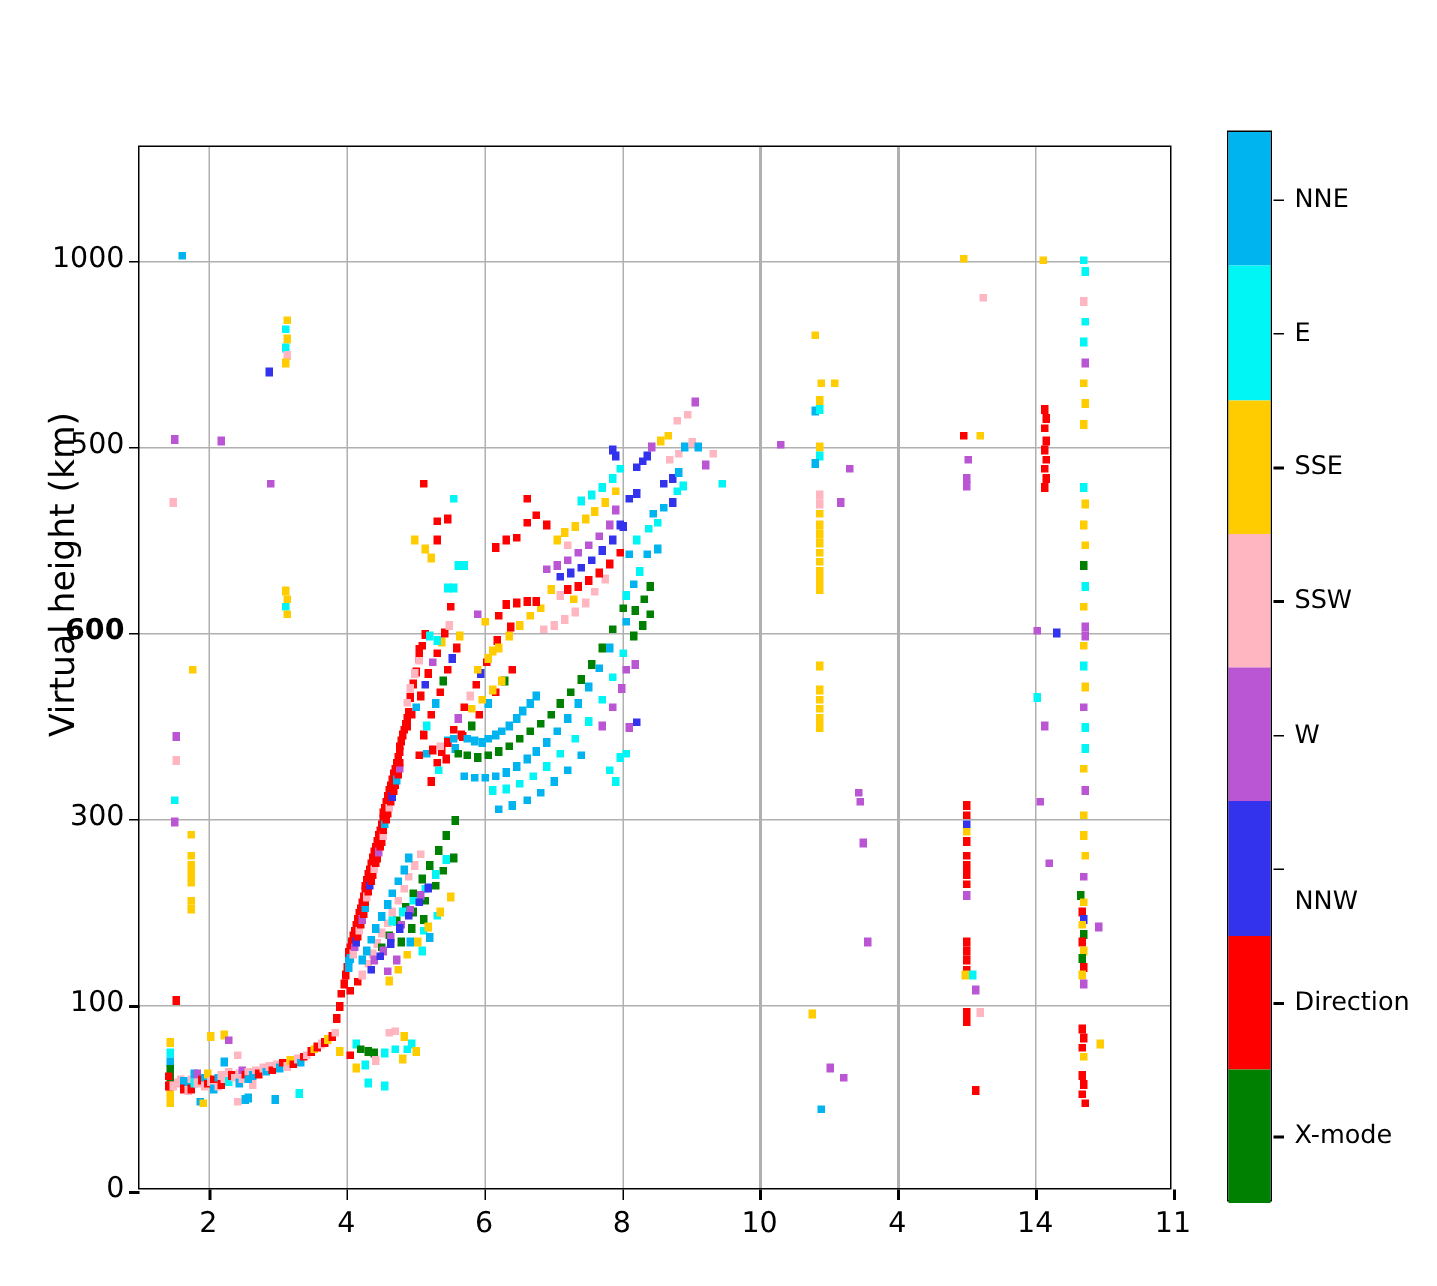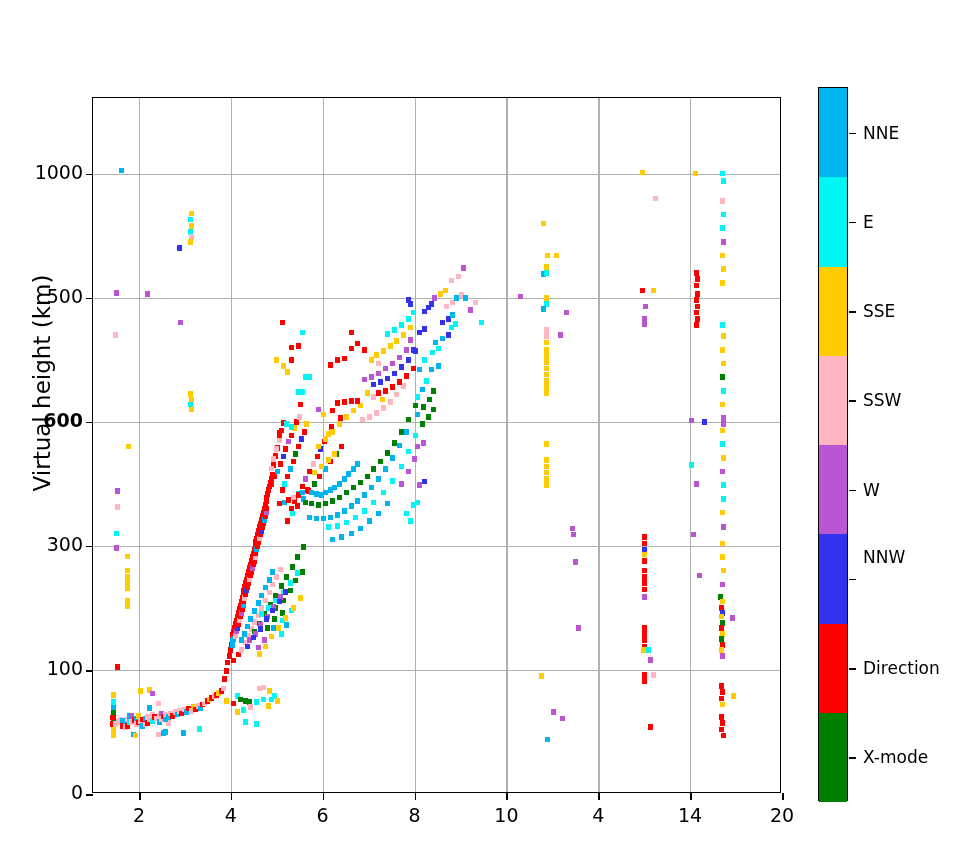--- a/index.html
+++ b/index.html
@@ -768,21 +768,21 @@
       <div class="lblx" style="left: 199.667px;">6</div>
       <div class="tkx" style="left: 321.533px;"></div>
       <div class="lblx" style="left: 291.533px;">8</div>
       <div class="tkx" style="left: 413.4px;"></div>
       <div class="lblx" style="left: 383.4px;">10</div>
       <div class="tkx" style="left: 505.267px;"></div>
       <div class="lblx" style="left: 475.267px;">4</div>
       <div class="tkx" style="left: 597.133px;"></div>
       <div class="lblx" style="left: 567.133px;">14</div>
       <div class="tkx" style="left: 689px;"></div>
-      <div class="lblx" style="left: 659px;">20</div>
+      <div class="lblx" style="left: 659px;">11</div>
       <div class="tky" style="top: 696px;"></div>
       <div class="lbly" style="top: 683px;">0</div>
       <div class="tky" style="top: 571.936px;"></div>
       <div class="lbly" style="top: 558.936px;">100</div>
       <div class="tky" style="top: 447.872px;"></div>
       <div class="lbly" style="top: 434.872px;">300</div>
       <div class="tky" style="top: 323.807px;"></div>
       <div class="lbly" style="top: 310.807px; font-weight: bold;">600</div>
       <div class="tky" style="top: 199.743px;"></div>
       <div class="lbly" style="top: 186.743px;">500</div>
@@ -803,21 +803,21 @@
       <div class="ctick" style="top: 223.125px;"></div>
       <div class="clbl" style="top: 223.125px;">SSE</div>
       <div class="cseg" style="height: 89.25px; background: rgb(255, 182, 193);"></div>
       <div class="ctick" style="top: 312.375px;"></div>
       <div class="clbl" style="top: 312.375px;">SSW</div>
       <div class="cseg" style="height: 89.25px; background: rgb(186, 85, 211);"></div>
       <div class="ctick" style="top: 401.625px;"></div>
       <div class="clbl" style="top: 401.625px;">W</div>
       <div class="cseg" style="height: 89.25px; background: rgb(51, 51, 238);"></div>
       <div class="ctick" style="top: 490.875px;"></div>
-      <div class="clbl" style="top: 469px;">NNW</div>
+      <div class="clbl" style="top: 513px;">NNW</div>
       <div class="cseg" style="height: 89.25px; background: rgb(255, 0, 0);"></div>
       <div class="ctick" style="top: 580.125px;"></div>
       <div class="clbl" style="top: 580.125px;">Direction</div>
       <div class="cseg" style="height: 89.25px; background: rgb(0, 128, 0);"></div>
       <div class="ctick" style="top: 669.375px;"></div>
       <div class="clbl" style="top: 669.375px;">X-mode</div>
     </div>
   <div id="cbtitle">Azimuth Direction</div>
 
 </div>

